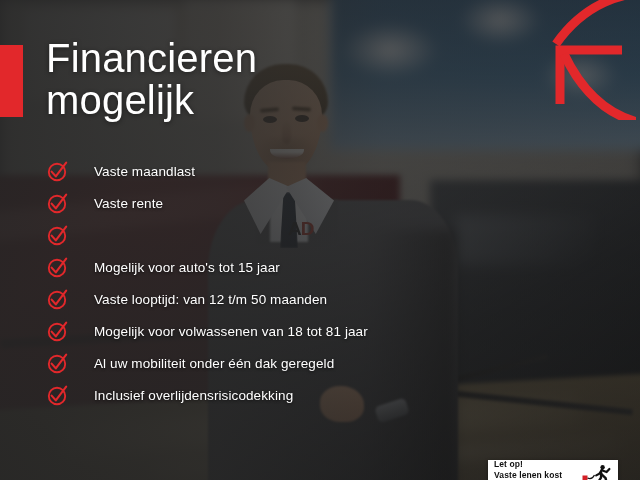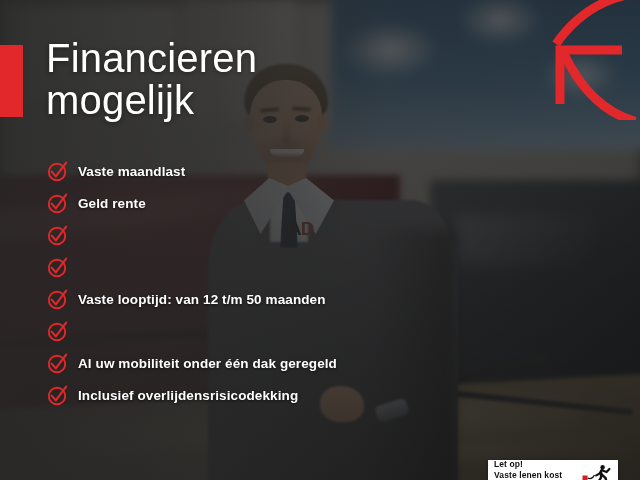--- a/index.html
+++ b/index.html
@@ -214,23 +214,24 @@
   
   .features{position:absolute;left:46px;top:155px;width:430px;}
   .feature{
     display:flex;align-items:center;height:32px;
   }
   .check{
     width:24px;height:24px;flex:0 0 24px;position:relative;margin-right:8px;
   }
   .check svg{position:absolute;left:0;top:0;}
   .feature-label{
-    color:#ffffff;font-size:13.5px;font-weight:700;letter-spacing:.1px;
+    color:#ffffff;font-size:13.5px;font-weight:400;letter-spacing:.1px;
     text-shadow:0 1px 3px rgba(0,0,0,.65);
     white-space:nowrap;
+    margin-left:16px;
   }
 
   
   .disclaimer{
     position:absolute;left:488px;top:460px;width:130px;height:30px;
     background:#ffffff;
     display:flex;align-items:center;
     padding:0 6px;box-sizing:border-box;
     box-shadow:0 1px 3px rgba(0,0,0,.5);
   }
@@ -317,58 +318,60 @@
       <span class="feature-label">Vaste maandlast</span>
     </div>
 
     <div class="feature">
       <span class="check">
         <svg width="24" height="24" viewBox="0 0 24 24" fill="none" aria-hidden="true">
           <circle cx="11" cy="13" r="8.2" stroke="#e2282b" stroke-width="1.9" fill="none"></circle>
           <path d="M5.6 12.6 L9.8 17.4 L20.2 3.6" stroke="#e2282b" stroke-width="2.1" fill="none" stroke-linecap="round" stroke-linejoin="round"></path>
         </svg>
       </span>
-      <span class="feature-label">Geld rente</span>
-    </div>
-
-    <div class="feature">
-      <span class="check">
-        <svg width="24" height="24" viewBox="0 0 24 24" fill="none" aria-hidden="true">
-          <circle cx="11" cy="13" r="8.2" stroke="#e2282b" stroke-width="1.9" fill="none"></circle>
-          <path d="M5.6 12.6 L9.8 17.4 L20.2 3.6" stroke="#e2282b" stroke-width="2.1" fill="none" stroke-linecap="round" stroke-linejoin="round"></path>
-        </svg>
-      </span>
-    </div>
-
-    <div class="feature">
-      <span class="check">
-        <svg width="24" height="24" viewBox="0 0 24 24" fill="none" aria-hidden="true">
-          <circle cx="11" cy="13" r="8.2" stroke="#e2282b" stroke-width="1.9" fill="none"></circle>
-          <path d="M5.6 12.6 L9.8 17.4 L20.2 3.6" stroke="#e2282b" stroke-width="2.1" fill="none" stroke-linecap="round" stroke-linejoin="round"></path>
-        </svg>
-      </span>
+      <span class="feature-label">Vaste rente</span>
+    </div>
+
+    <div class="feature">
+      <span class="check">
+        <svg width="24" height="24" viewBox="0 0 24 24" fill="none" aria-hidden="true">
+          <circle cx="11" cy="13" r="8.2" stroke="#e2282b" stroke-width="1.9" fill="none"></circle>
+          <path d="M5.6 12.6 L9.8 17.4 L20.2 3.6" stroke="#e2282b" stroke-width="2.1" fill="none" stroke-linecap="round" stroke-linejoin="round"></path>
+        </svg>
+      </span>
+    </div>
+
+    <div class="feature">
+      <span class="check">
+        <svg width="24" height="24" viewBox="0 0 24 24" fill="none" aria-hidden="true">
+          <circle cx="11" cy="13" r="8.2" stroke="#e2282b" stroke-width="1.9" fill="none"></circle>
+          <path d="M5.6 12.6 L9.8 17.4 L20.2 3.6" stroke="#e2282b" stroke-width="2.1" fill="none" stroke-linecap="round" stroke-linejoin="round"></path>
+        </svg>
+      </span>
+      <span class="feature-label">Mogelijk voor auto's tot 15 jaar</span>
     </div>
 
     <div class="feature">
       <span class="check">
         <svg width="24" height="24" viewBox="0 0 24 24" fill="none" aria-hidden="true">
           <circle cx="11" cy="13" r="8.2" stroke="#e2282b" stroke-width="1.9" fill="none"></circle>
           <path d="M5.6 12.6 L9.8 17.4 L20.2 3.6" stroke="#e2282b" stroke-width="2.1" fill="none" stroke-linecap="round" stroke-linejoin="round"></path>
         </svg>
       </span>
       <span class="feature-label">Vaste looptijd: van 12 t/m 50 maanden</span>
     </div>
 
     <div class="feature">
       <span class="check">
         <svg width="24" height="24" viewBox="0 0 24 24" fill="none" aria-hidden="true">
           <circle cx="11" cy="13" r="8.2" stroke="#e2282b" stroke-width="1.9" fill="none"></circle>
           <path d="M5.6 12.6 L9.8 17.4 L20.2 3.6" stroke="#e2282b" stroke-width="2.1" fill="none" stroke-linecap="round" stroke-linejoin="round"></path>
         </svg>
       </span>
+      <span class="feature-label">Mogelijk voor volwassenen van 18 tot 81 jaar</span>
     </div>
 
     <div class="feature">
       <span class="check">
         <svg width="24" height="24" viewBox="0 0 24 24" fill="none" aria-hidden="true">
           <circle cx="11" cy="13" r="8.2" stroke="#e2282b" stroke-width="1.9" fill="none"></circle>
           <path d="M5.6 12.6 L9.8 17.4 L20.2 3.6" stroke="#e2282b" stroke-width="2.1" fill="none" stroke-linecap="round" stroke-linejoin="round"></path>
         </svg>
       </span>
       <span class="feature-label">Al uw mobiliteit onder één dak geregeld</span>

